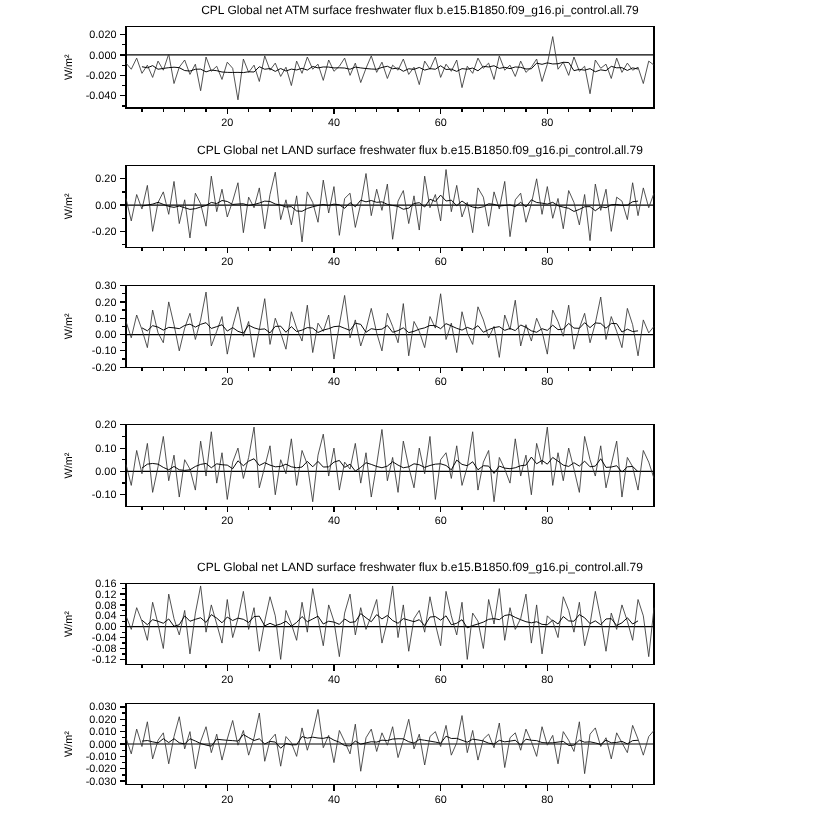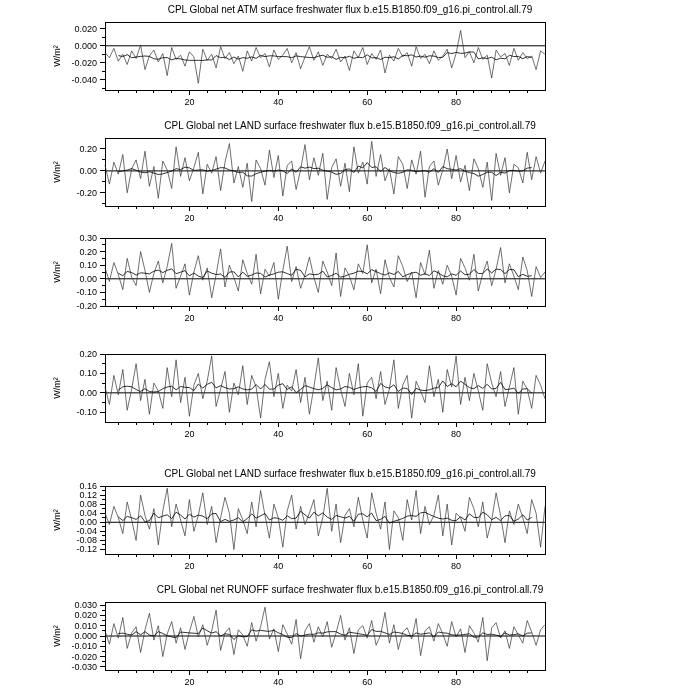--- a/index.html
+++ b/index.html
@@ -268,21 +268,20 @@
         <line x1="491.6666666666667" x2="491.6666666666667" y1="74" y2="77" shape-rendering="crispEdges" stroke="#000" stroke-width="1"></line>
         <line x1="509.44444444444446" x2="509.44444444444446" y1="74" y2="77" shape-rendering="crispEdges" stroke="#000" stroke-width="1"></line>
         <line x1="527.2222222222222" x2="527.2222222222222" y1="74" y2="77" shape-rendering="crispEdges" stroke="#000" stroke-width="1"></line>
         <line x1="105" x2="545" y1="42.266666666666666" y2="42.266666666666666" stroke="#000" stroke-width="1"></line>
         <polyline points="105.0,33.2 109.4,44.5 113.9,26.4 118.3,37.7 122.8,53.6 127.2,21.9 131.7,40.0 136.1,60.4 140.6,15.1 145.0,35.5 149.4,49.1 153.9,28.7 158.3,64.9 162.8,30.9 167.2,8.3 171.7,46.8 176.1,24.1 180.6,40.0 185.0,55.9 189.4,19.6 193.9,51.3 198.3,35.5 202.8,12.8 207.2,44.5 211.7,26.4 216.1,62.7 220.6,37.7 225.0,17.3 229.4,33.2 233.9,69.5 238.3,28.7 242.8,40.0 247.2,53.6 251.7,21.9 256.1,46.8 260.6,10.5 265.0,35.5 269.4,58.1 273.9,24.1 278.3,37.7 282.8,67.2 287.2,30.9 291.7,15.1 296.1,49.1 300.6,26.4 305.0,44.5 309.4,33.2 313.9,19.6 318.3,55.9 322.8,37.7 327.2,8.3 331.7,51.3 336.1,24.1 340.6,62.7 345.0,35.5 349.4,28.7 353.9,46.8 358.3,17.3 362.8,40.0 367.2,58.1 371.7,12.8 376.1,33.2 380.6,49.1 385.0,21.9 389.4,69.5 393.9,30.9 398.3,37.7 402.8,60.4 407.2,19.6 411.7,40.0 416.1,10.5 420.6,53.6 425.0,26.4 429.4,44.5 433.9,35.5 438.3,15.1 442.8,55.9 447.2,24.1 451.7,64.9 456.1,33.2 460.6,37.7 465.0,51.3 469.4,17.3 473.9,28.7 478.3,46.8 482.8,21.9 487.2,58.1 491.7,40.0 496.1,12.8 500.6,35.5 505.0,62.7 509.4,30.9 513.9,44.5 518.3,24.1 522.8,37.7 527.2,53.6 531.7,19.6 536.1,33.2 540.6,67.2 545.0,26.4" fill="none" stroke="#333" stroke-width="0.7"></polyline>
         <polyline points="118.3,36.8 122.8,40.6 127.2,36.4 131.7,37.7 136.1,39.4 140.6,35.8 145.0,41.9 149.4,40.6 153.9,33.2 158.3,37.7 162.8,36.1 167.2,34.8 171.7,38.7 176.1,32.2 180.6,35.1 185.0,39.0 189.4,34.2 193.9,37.1 198.3,35.1 202.8,36.1 207.2,38.7 211.7,33.8 216.1,33.5 220.6,41.6 225.0,39.4 229.4,41.3 233.9,40.0 238.3,37.7 242.8,41.9 247.2,38.7 251.7,33.8 256.1,38.1 260.6,35.8 265.0,33.5 269.4,40.0 273.9,37.7 278.3,38.4 282.8,40.3 287.2,35.8 291.7,38.7 296.1,38.1 300.6,31.3 305.0,34.8 309.4,38.1 313.9,32.2 318.3,35.8 322.8,32.9 327.2,37.1 331.7,39.4 336.1,35.5 340.6,36.8 345.0,38.1 349.4,36.4 353.9,41.3 358.3,34.2 362.8,33.8 367.2,36.8 371.7,33.2 376.1,40.6 380.6,39.4 385.0,36.4 389.4,43.2 393.9,41.3 398.3,40.0 402.8,38.4 407.2,36.1 411.7,35.5 416.1,36.4 420.6,32.9 425.0,32.2 429.4,34.5 433.9,36.4 438.3,38.1 442.8,39.0 447.2,38.1 451.7,40.3 456.1,40.6 460.6,36.8 465.0,40.0 469.4,33.8 473.9,37.4 478.3,37.7 482.8,32.2 487.2,34.8 491.7,39.7 496.1,37.4 500.6,40.6 505.0,35.8 509.4,35.5 513.9,41.3 518.3,39.0 522.8,34.8 527.2,40.0 531.7,37.4" fill="none" stroke="#000" stroke-width="0.8"></polyline>
         <text x="60" y="40" text-anchor="middle" font-size="9" transform="rotate(-90 60 40)">W/m²</text>
       </svg>
   </section>
   <section class="panel">
-    <h2 class="title">CPL Global net RUNOFF surface freshwater flux b.e15.B1850.f09_g16.pi_control.all.79</h2>
     <svg class="plot" viewBox="0 0 700 100">
         <rect x="105" y="6" width="440" height="68" fill="none" shape-rendering="crispEdges" stroke="#000" stroke-width="1"></rect>
         <line x1="100" x2="105" y1="9.090909090909093" y2="9.090909090909093" shape-rendering="crispEdges" stroke="#000" stroke-width="1"></line>
         <text x="97" y="12.090909090909093" text-anchor="end" font-size="9">0.030</text>
         <line x1="100" x2="105" y1="19.39393939393939" y2="19.39393939393939" shape-rendering="crispEdges" stroke="#000" stroke-width="1"></line>
         <text x="97" y="22.39393939393939" text-anchor="end" font-size="9">0.020</text>
         <line x1="100" x2="105" y1="29.696969696969695" y2="29.696969696969695" shape-rendering="crispEdges" stroke="#000" stroke-width="1"></line>
         <text x="97" y="32.696969696969695" text-anchor="end" font-size="9">0.010</text>
         <line x1="100" x2="105" y1="40" y2="40" shape-rendering="crispEdges" stroke="#000" stroke-width="1"></line>
         <text x="97" y="43" text-anchor="end" font-size="9">0.000</text>

